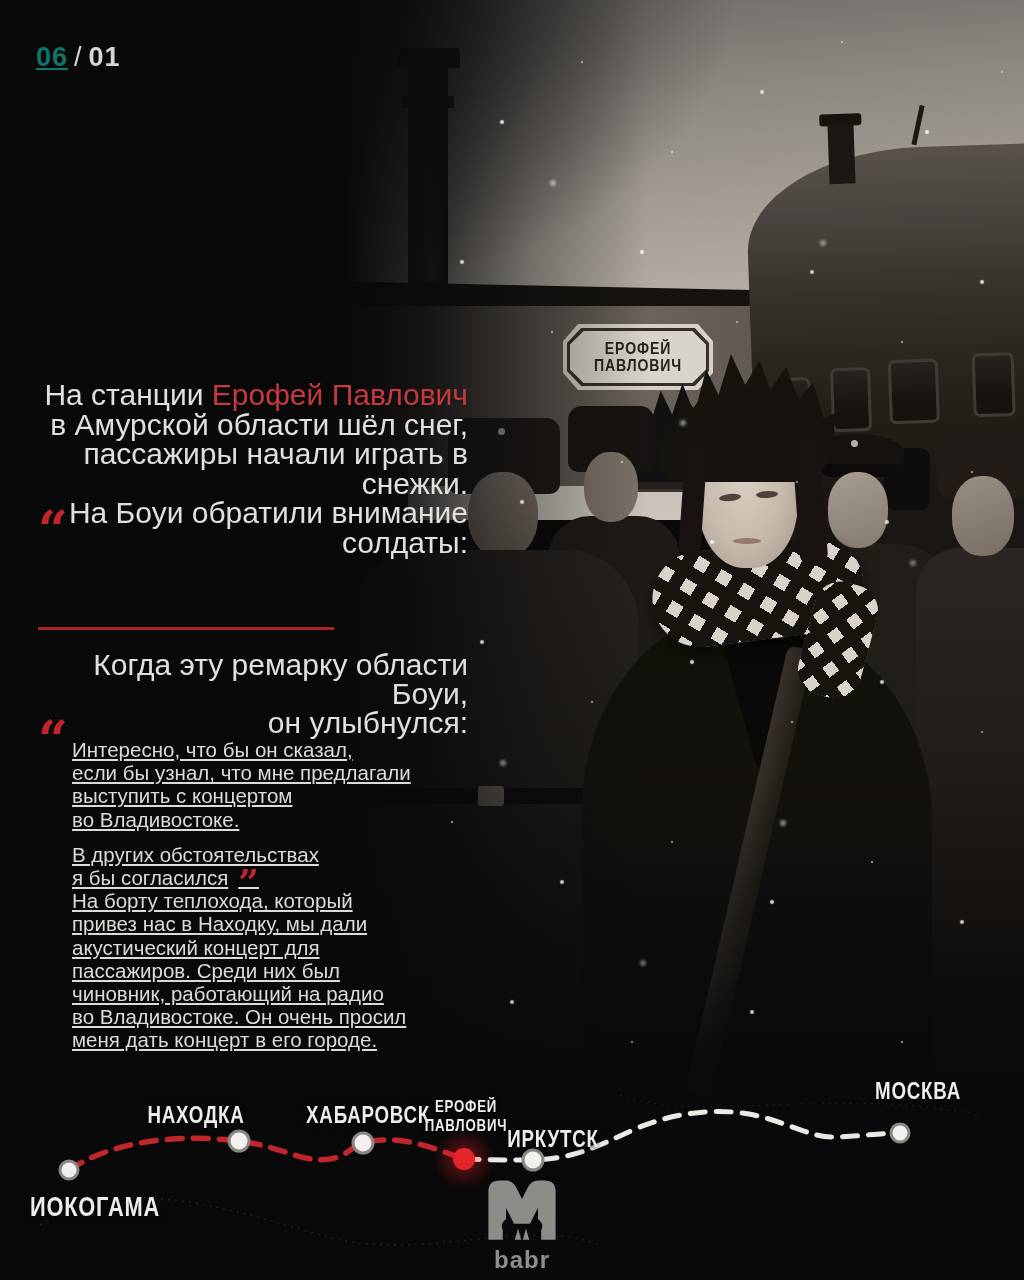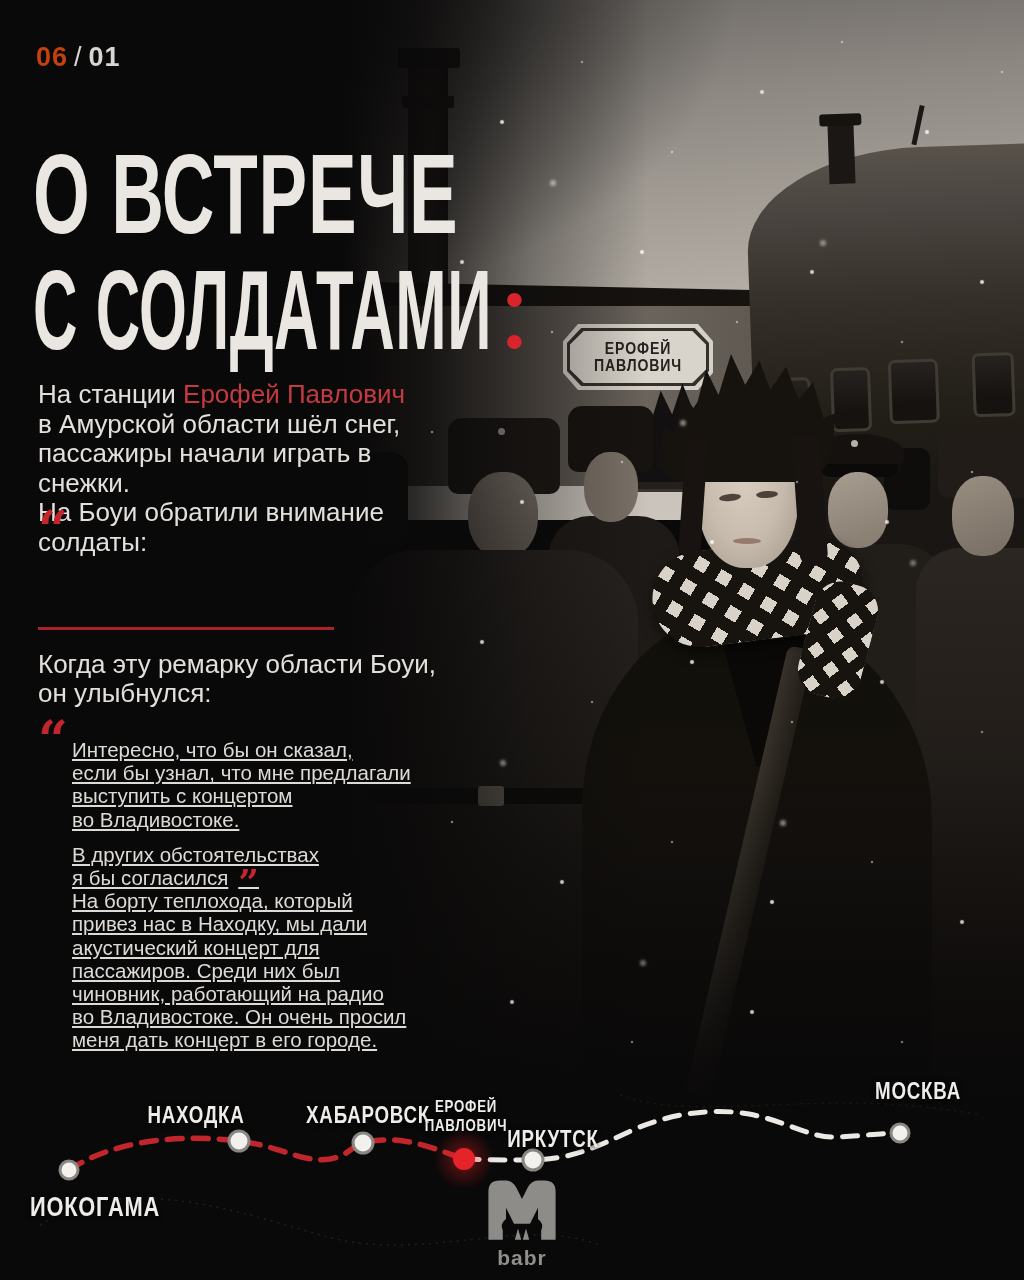--- a/index.html
+++ b/index.html
@@ -119,32 +119,32 @@
   .fade-left{position:absolute;inset:0;
        background:linear-gradient(90deg,#0a0909 0%,#0a0909 6%,rgba(10,9,9,.82) 16%,rgba(10,9,9,.35) 32%,rgba(10,9,9,0) 48%);}
   .fade-bottom{position:absolute;inset:0;
        background:linear-gradient(0deg,#0a0909 0%,rgba(10,9,9,.92) 6%,rgba(10,9,9,.45) 17%,rgba(10,9,9,0) 32%);}
   .fade-corner{position:absolute;inset:0;
        background:radial-gradient(ellipse 620px 420px at 0% 0%,rgba(10,9,9,.92) 0%,rgba(10,9,9,0) 70%);}
 
   
   .content{position:absolute;inset:0;z-index:5;}
   .page-ind{position:absolute;left:36px;top:42px;font-size:27px;font-weight:bold;letter-spacing:1px;}
-  .page-ind .cur{color:#c2410c;}
+  .page-ind .cur{color:#0f766e;text-decoration:underline;}
   .page-ind .sep{color:#d8d6d2;font-weight:normal;margin:0 6px;}
   .page-ind .tot{color:#d8d6d2;}
   .title{position:absolute;left:33px;top:136px;color:#eae7e2;font-weight:bold;white-space:nowrap;}
   .t-line{display:block;height:116px;line-height:116px;font-size:114px;letter-spacing:1px;}
   .t1{transform:scaleX(.64);transform-origin:left center;}
   .t2{transform:scaleX(.54);transform-origin:left center;position:relative;display:inline-block;}
   .tcolon{position:absolute;right:-58px;top:41px;width:30px;height:60px;}
   .tcolon .dot{position:absolute;left:0;width:27px;height:14px;border-radius:50%;background:#d8242b;}
   .tcolon .d1{top:0;}
   .tcolon .d2{top:42px;}
-  .para{position:absolute;left:38px;width:430px;margin:0;font-size:26px;line-height:29.5px;color:#e3e0dc;white-space:pre-line;}
+  .para{position:absolute;left:38px;width:430px;margin:0;font-size:30px;line-height:29.5px;color:#e3e0dc;white-space:pre-line;text-align:right;}
   .red{color:#c43a3f;}
   .intro{top:380px;}
   .interlude{top:650px;line-height:29px;}
   .quote{position:absolute;left:38px;width:430px;}
   .qmark{position:absolute;left:0;font-family:"DejaVu Serif",serif;font-weight:bold;font-size:52px;line-height:1;color:#c2262c;}
   .q1{top:504px;}
   .q1 .qtext{margin:8px 0 0 34px;font-size:23px;line-height:27.5px;color:#e3e0dc;white-space:pre-line;}
   .q2{top:714px;}
   .q2 .qp{margin:0 0 0 34px;font-size:20.5px;line-height:23.2px;color:#dedbd7;white-space:pre-line;text-decoration:underline;}
   .q2 .p1{margin-top:24px;margin-bottom:12px;}
@@ -159,21 +159,21 @@
        transform:translateX(-50%) scaleX(.78);text-shadow:0 1px 6px rgba(0,0,0,.9);}
   .lab-yokohama{left:30px;top:136px;font-size:28px;transform:scaleX(.78);transform-origin:left center;text-align:left;}
   .lab-nakhodka{left:196px;top:46px;}
   .lab-khabarovsk{left:368px;top:46px;}
   .lab-erofey{left:466px;top:42px;font-size:17px;line-height:19px;}
   .lab-irkutsk{left:553px;top:70px;}
   .lab-moscow{left:918px;top:22px;}
 
   
   .logo{position:absolute;left:482px;top:1174px;width:80px;text-align:center;z-index:6;}
-  .logo-word{font-weight:bold;font-size:21px;color:#918f8c;letter-spacing:1px;margin-top:2px;}
+  .logo-word{font-weight:bold;font-size:24px;color:#918f8c;letter-spacing:1px;margin-top:2px;}
 </style>
 </head>
 <body>
 
 <div class="canvas">
 
   <div class="photo">
     <div class="sky"></div>
     <div class="chimney"></div>
     <div class="chimney-cap"></div>
@@ -236,27 +236,20 @@
     <div class="fade-corner"></div>
     <div class="fade-left"></div>
     <div class="fade-bottom"></div>
     <div class="snow"></div>
     <div class="snow-big"></div>
   </div>
 
   <div class="content">
     <div class="page-ind"><span class="cur">06</span><span class="sep">/</span><span class="tot">01</span></div>
 
-    <h1 class="title" style="margin:0;">
-      <span class="t-line t1">О ВСТРЕЧЕ</span>
-      <span class="t-line t2"><span>С СОЛДАТАМИ</span><span class="tcolon">
-            <span class="dot d1"></span>
-            <span class="dot d2"></span>
-          </span></span>
-    </h1>
 
     <p class="para intro"><span>На станции </span><span class="red">Ерофей Павлович</span><span>
 в Амурской области шёл снег,
 пассажиры начали играть в снежки.
 На Боуи обратили внимание солдаты:</span></p>
 
     <div class="quote q1">
       <span class="qmark">“</span>
     </div>
 

